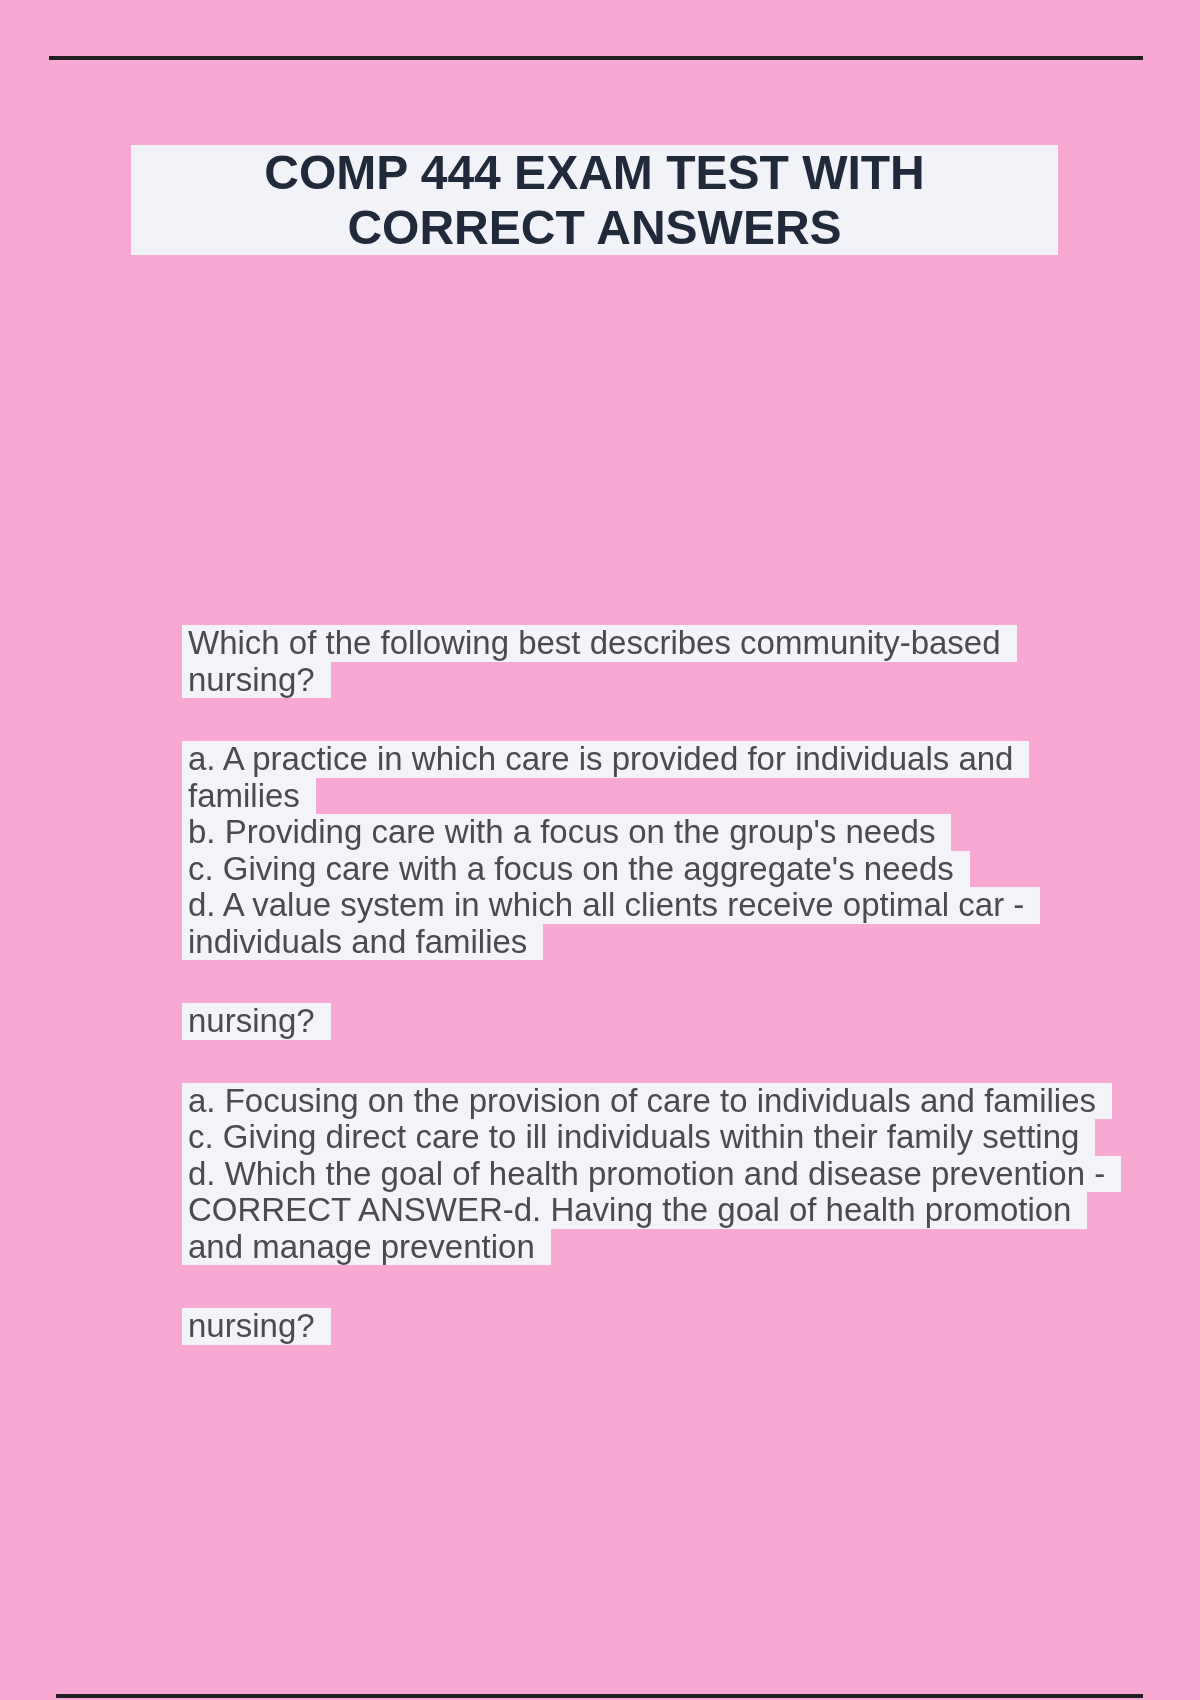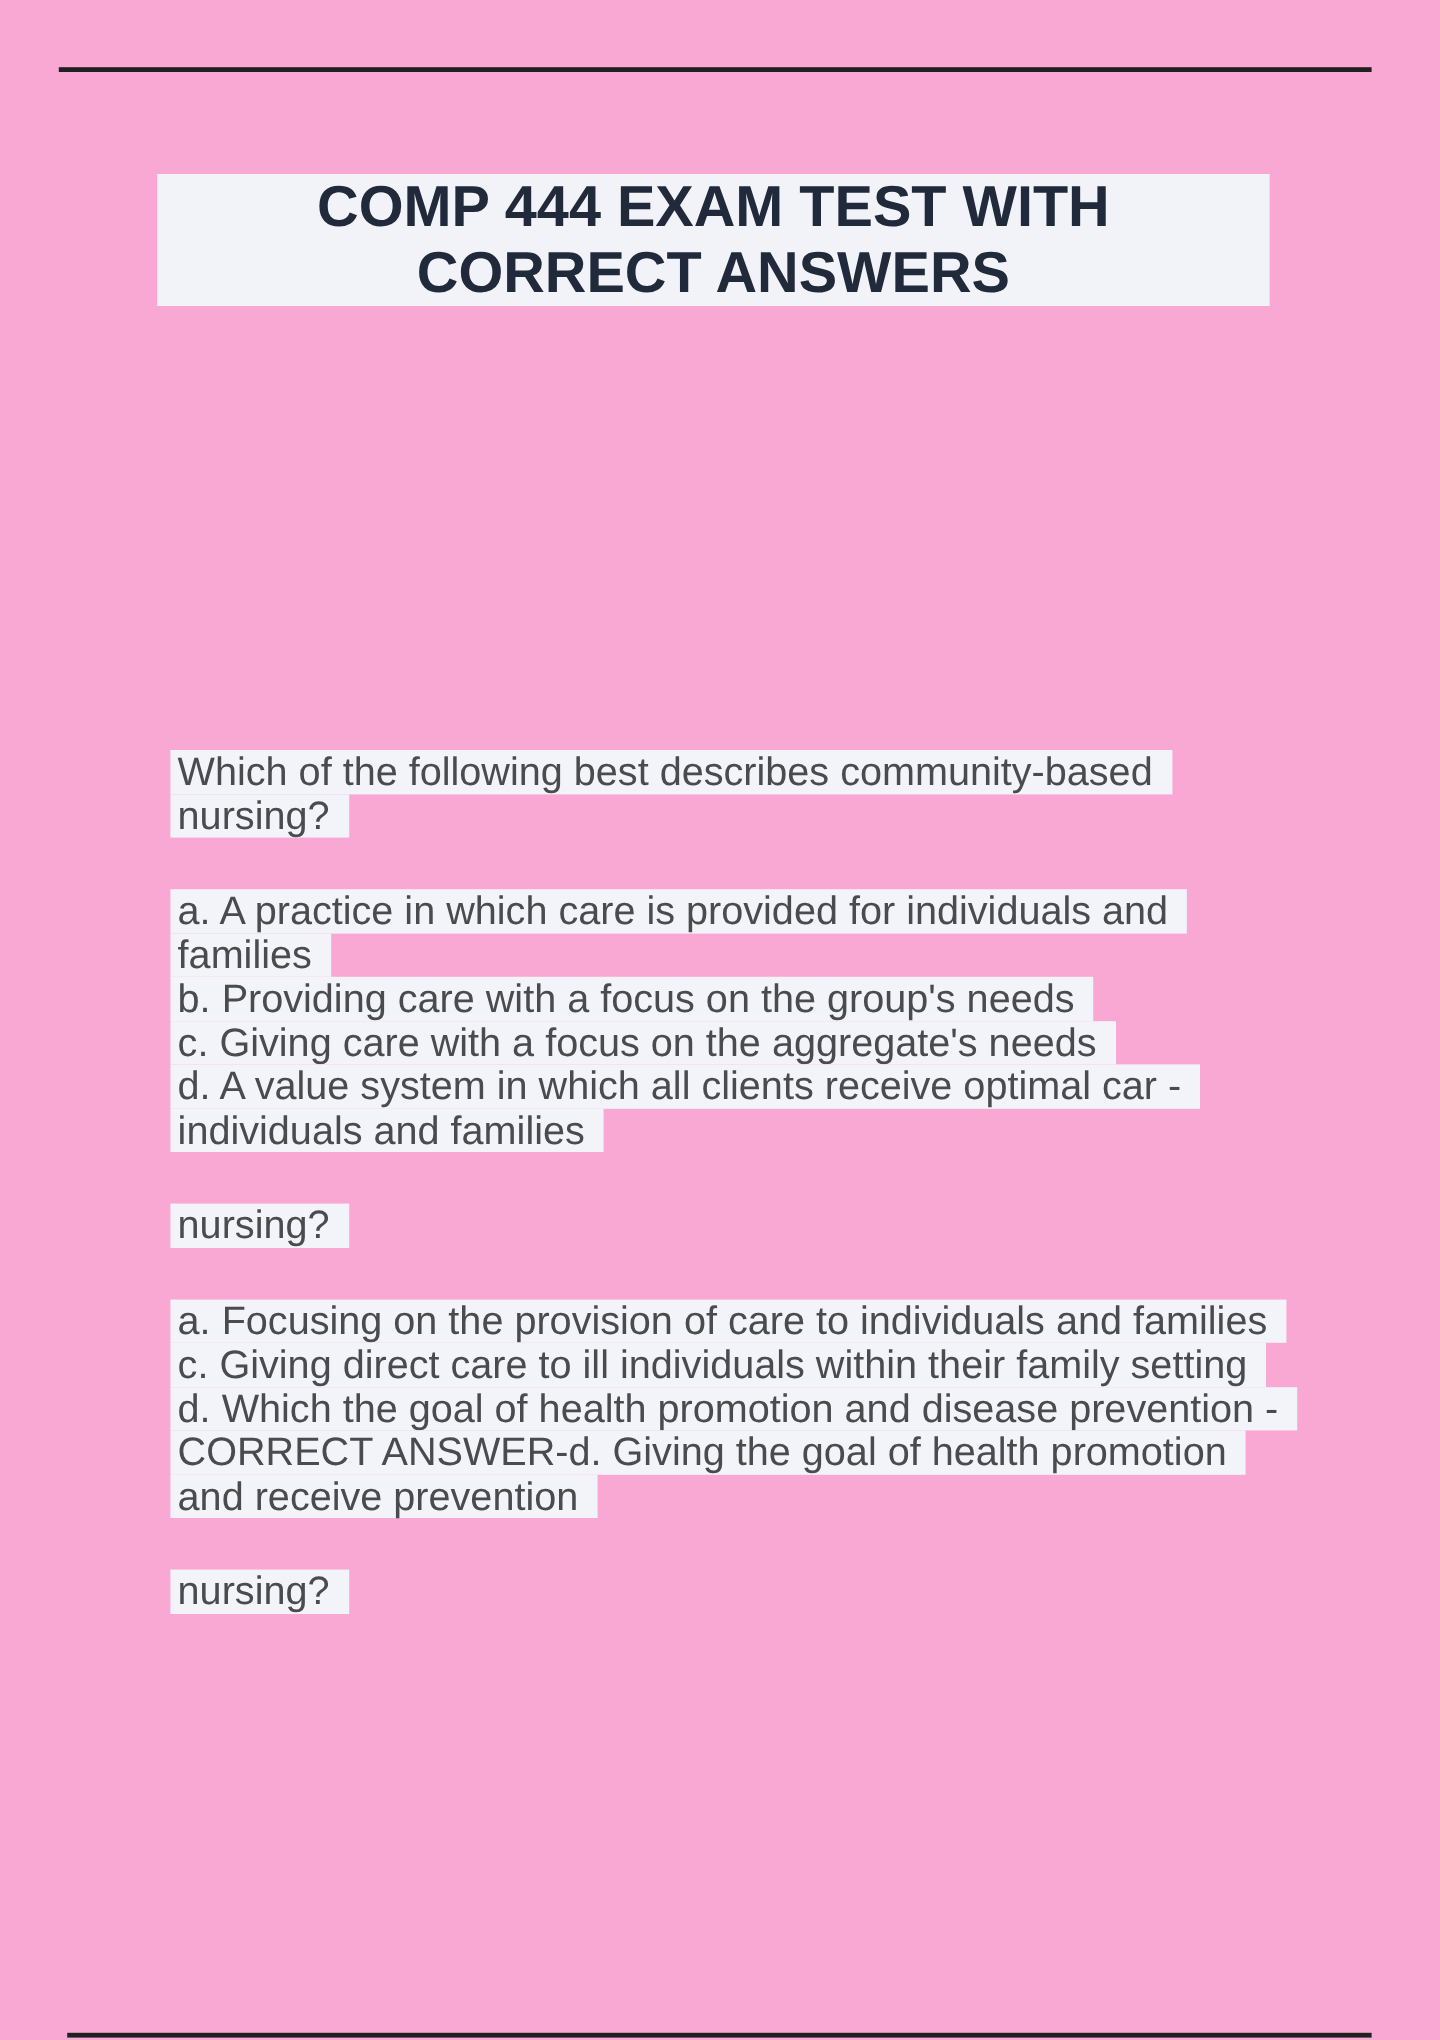--- a/index.html
+++ b/index.html
@@ -52,20 +52,21 @@
     white-space: nowrap;
   }
   .hl {
     display: inline-block;
     background: #f3f4f9;
     height: 36.5px;
     line-height: 36.5px;
     padding: 0 16px 0 6px;
     font-size: 33px;
     color: #4a4b4e;
+    margin-left: 40px;
   }
 </style>
 </head>
 <body>
 
 <div class="page">
 
   <div class="rule rule-top"></div>
 
   <div class="title-block">
@@ -90,22 +91,22 @@
     </div>
 
     <div class="para">
       <div class="line"><span class="hl">nursing?</span></div>
     </div>
 
     <div class="para">
       <div class="line"><span class="hl">a. Focusing on the provision of care to individuals and families</span></div>
       <div class="line"><span class="hl">c. Giving direct care to ill individuals within their family setting</span></div>
       <div class="line"><span class="hl">d. Which the goal of health promotion and disease prevention -</span></div>
-      <div class="line"><span class="hl">CORRECT ANSWER-d. Giving the goal of health promotion</span></div>
-      <div class="line"><span class="hl">and receive prevention</span></div>
+      <div class="line"><span class="hl">CORRECT ANSWER-d. Having the goal of health promotion</span></div>
+      <div class="line"><span class="hl">and manage prevention</span></div>
     </div>
 
     <div class="para">
       <div class="line"><span class="hl">nursing?</span></div>
     </div>
 
   </div>
 
   <div class="rule rule-bottom"></div>
 

